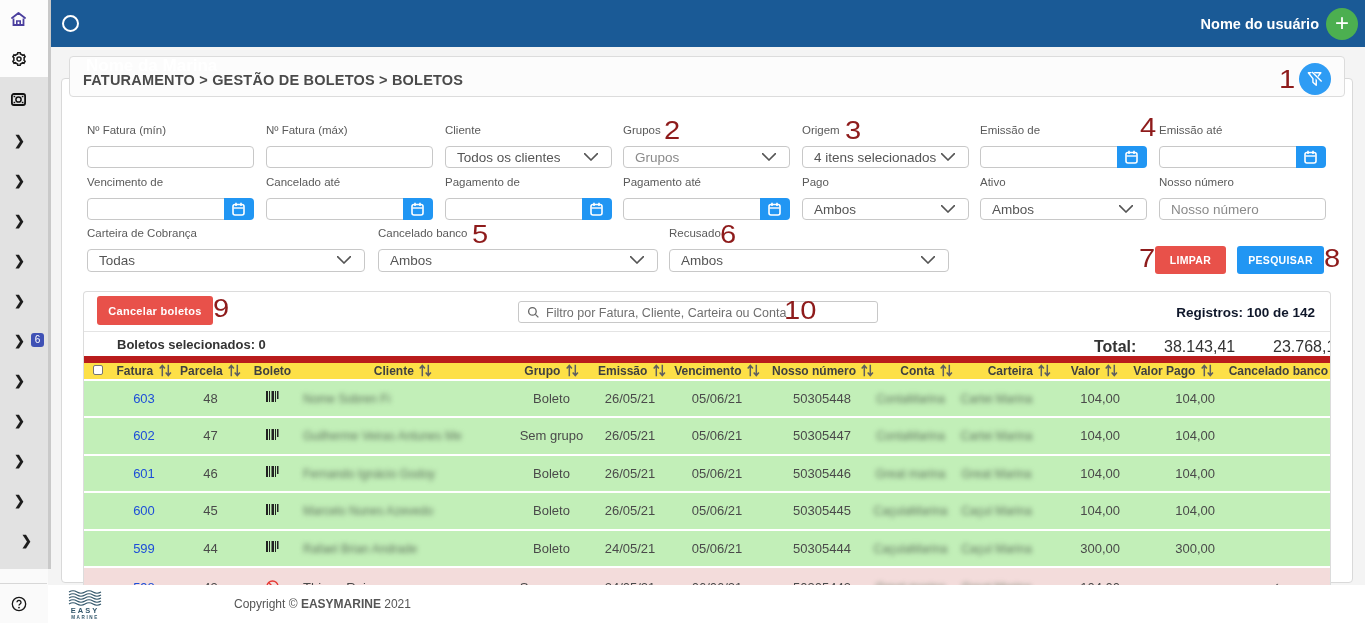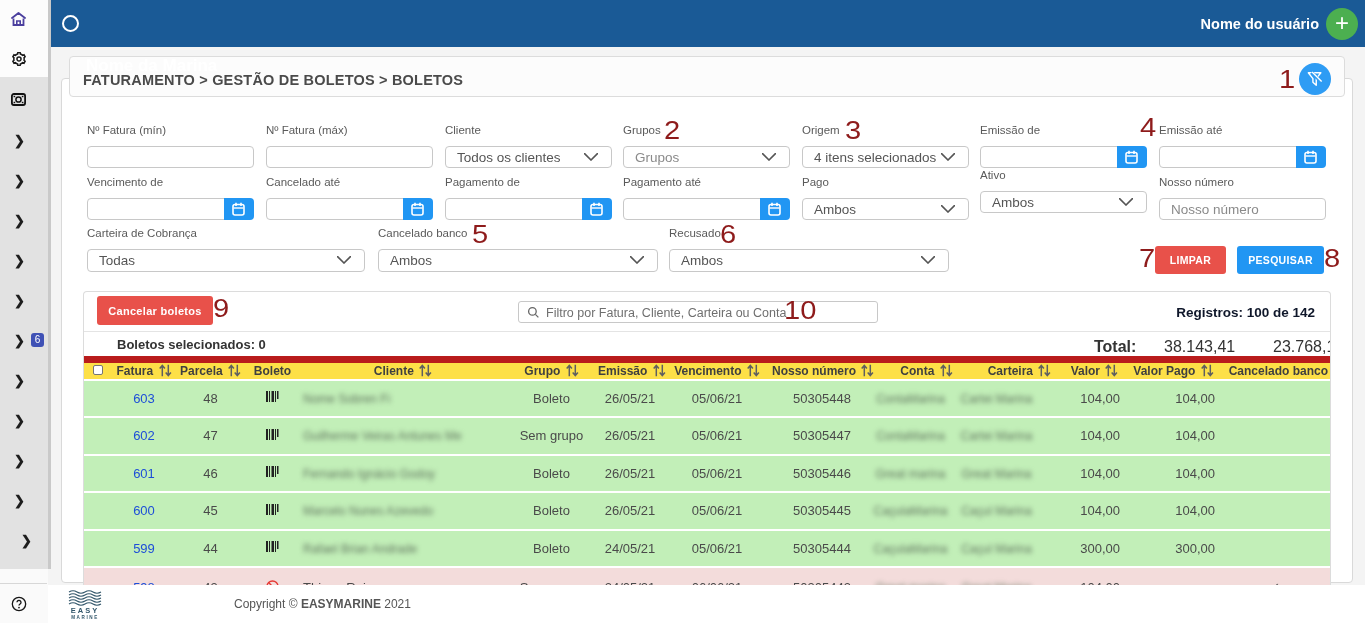--- a/index.html
+++ b/index.html
@@ -249,21 +249,21 @@
         </svg>
       </div>
     </div>
   </div>
 <div class="fgroup" style="left:802px; top:176px;">
     <span class="flabel">Pago</span>
     <div class="finput fselect">Ambos<svg class="chevron" width="14" height="8">
         <use href="#chev"></use>
       </svg></div>
   </div>
-<div class="fgroup" style="left:980px; top:169px;">
+<div class="fgroup" style="left:980px; top:176px;">
     <span class="flabel">Ativo</span>
     <div class="finput fselect">Ambos<svg class="chevron" width="14" height="8">
         <use href="#chev"></use>
       </svg></div>
   </div>
 <div class="fgroup" style="left:1159px; top:176px;">
     <span class="flabel">Nosso número</span>
     <div class="finput">
       <span class="placeholder">Nosso número</span>
     </div>

